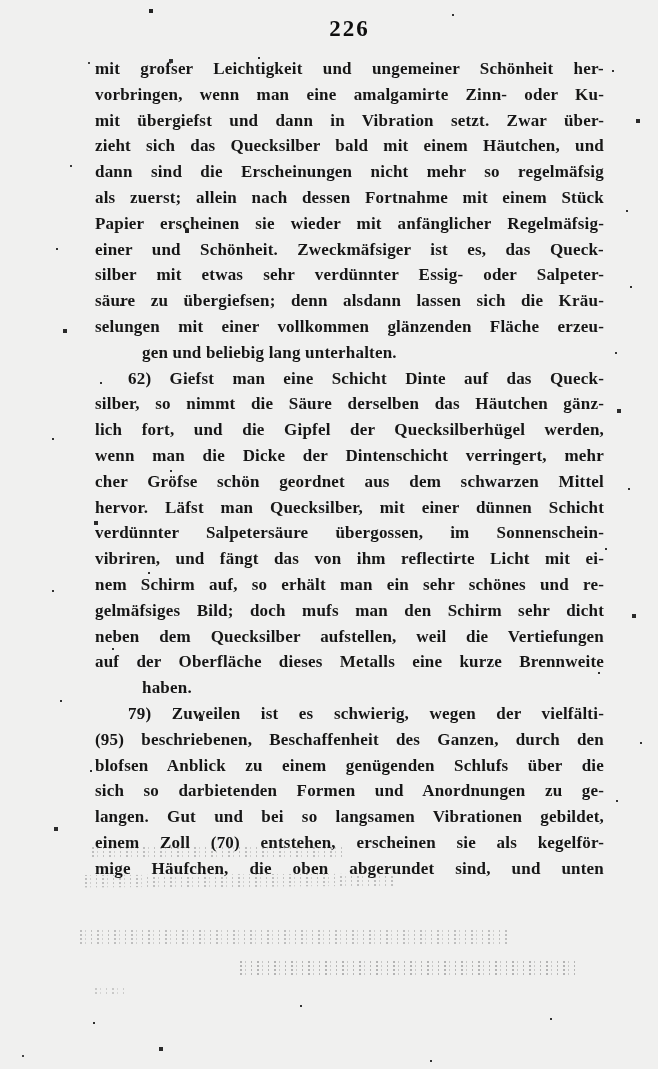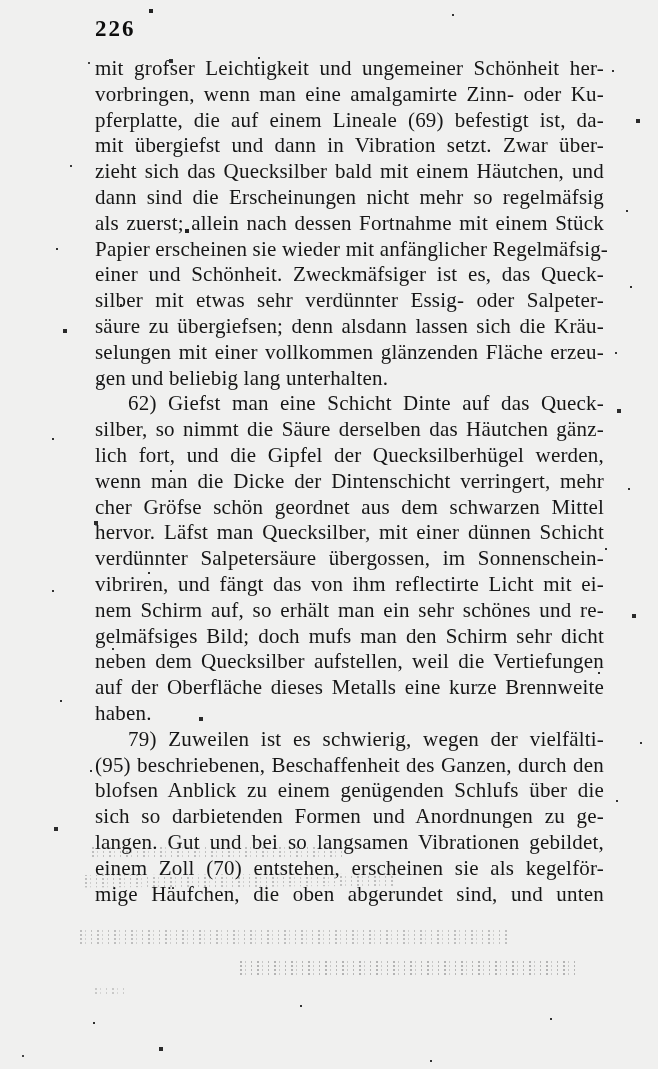--- a/index.html
+++ b/index.html
@@ -14,47 +14,48 @@
     background: #f0f0ef;
     overflow: hidden;
     font-family: "Liberation Serif", serif;
     color: #131313;
   }
   .page-number {
     position: absolute;
     top: 16px;
     left: 95px;
     width: 509px;
-    text-align: left;
+    text-align: center;
     font-size: 23px;
     font-weight: bold;
     letter-spacing: 2px;
     color: #0d0d0d;
   }
   .text-block {
     position: absolute;
     top: 56px;
     left: 95px;
     width: 509px;
-    font-size: 21px;
-    font-weight: normal;
+    font-size: 17px;
+    font-weight: bold;
     line-height: 25.8px;
     color: #161616;
   }
   .line {
     text-align: justify;
     text-align-last: justify;
     height: 25.8px;
     white-space: nowrap;
     overflow: visible;
     letter-spacing: 0.2px;
   }
   .line.no-just {
     text-align-last: left;
     white-space: normal;
+    margin-left: 47px;
   }
   .line.indent {
     text-indent: 33px;
   }
   
   .smudge {
     position: absolute;
     opacity: 0.45;
     filter: blur(0.7px);
     background: repeating-linear-gradient(
@@ -99,21 +100,20 @@
 </head>
 <body>
 
 <div class="scan">
   <div class="page-number">226</div>
 
   <div class="text-block">
       <div>
         <div class="line">mit grofser Leichtigkeit und ungemeiner Schönheit her-</div>
         <div class="line">vorbringen, wenn man eine amalgamirte Zinn- oder Ku-</div>
-        <div class="line">pferplatte, die auf einem Lineale (69) befestigt ist, da-</div>
         <div class="line">mit übergiefst und dann in Vibration setzt.  Zwar über-</div>
         <div class="line">zieht sich das Quecksilber bald mit einem Häutchen, und</div>
         <div class="line">dann sind die Erscheinungen nicht mehr so regelmäfsig</div>
         <div class="line">als zuerst; allein nach dessen Fortnahme mit einem Stück</div>
         <div class="line">Papier erscheinen sie wieder mit anfänglicher Regelmäfsig-</div>
         <div class="line">einer und Schönheit.  Zweckmäfsiger ist es, das Queck-</div>
         <div class="line">silber mit etwas sehr verdünnter Essig- oder Salpeter-</div>
         <div class="line">säure zu übergiefsen; denn alsdann lassen sich die Kräu-</div>
         <div class="line">selungen mit einer vollkommen glänzenden Fläche erzeu-</div>
         <div class="line no-just">gen und beliebig lang unterhalten.</div>

